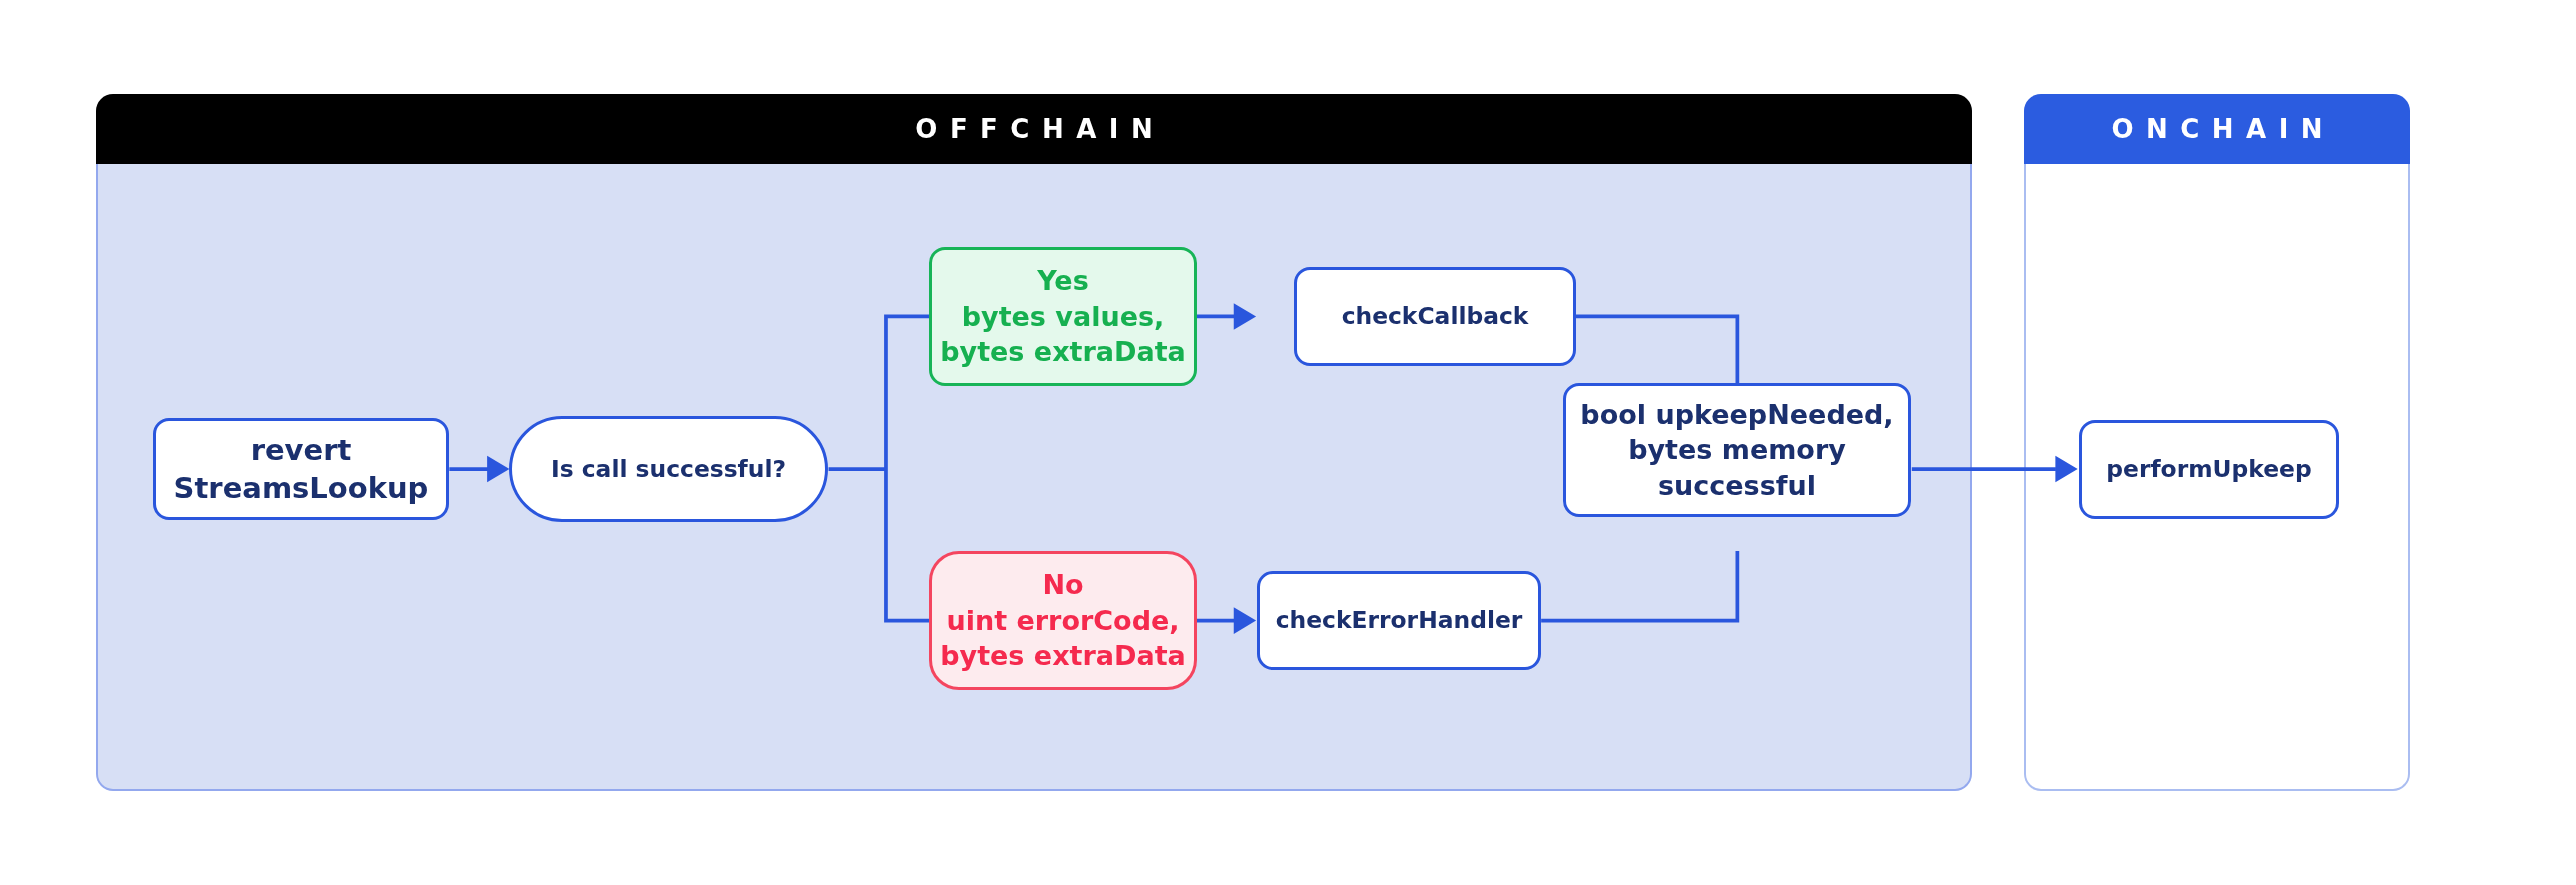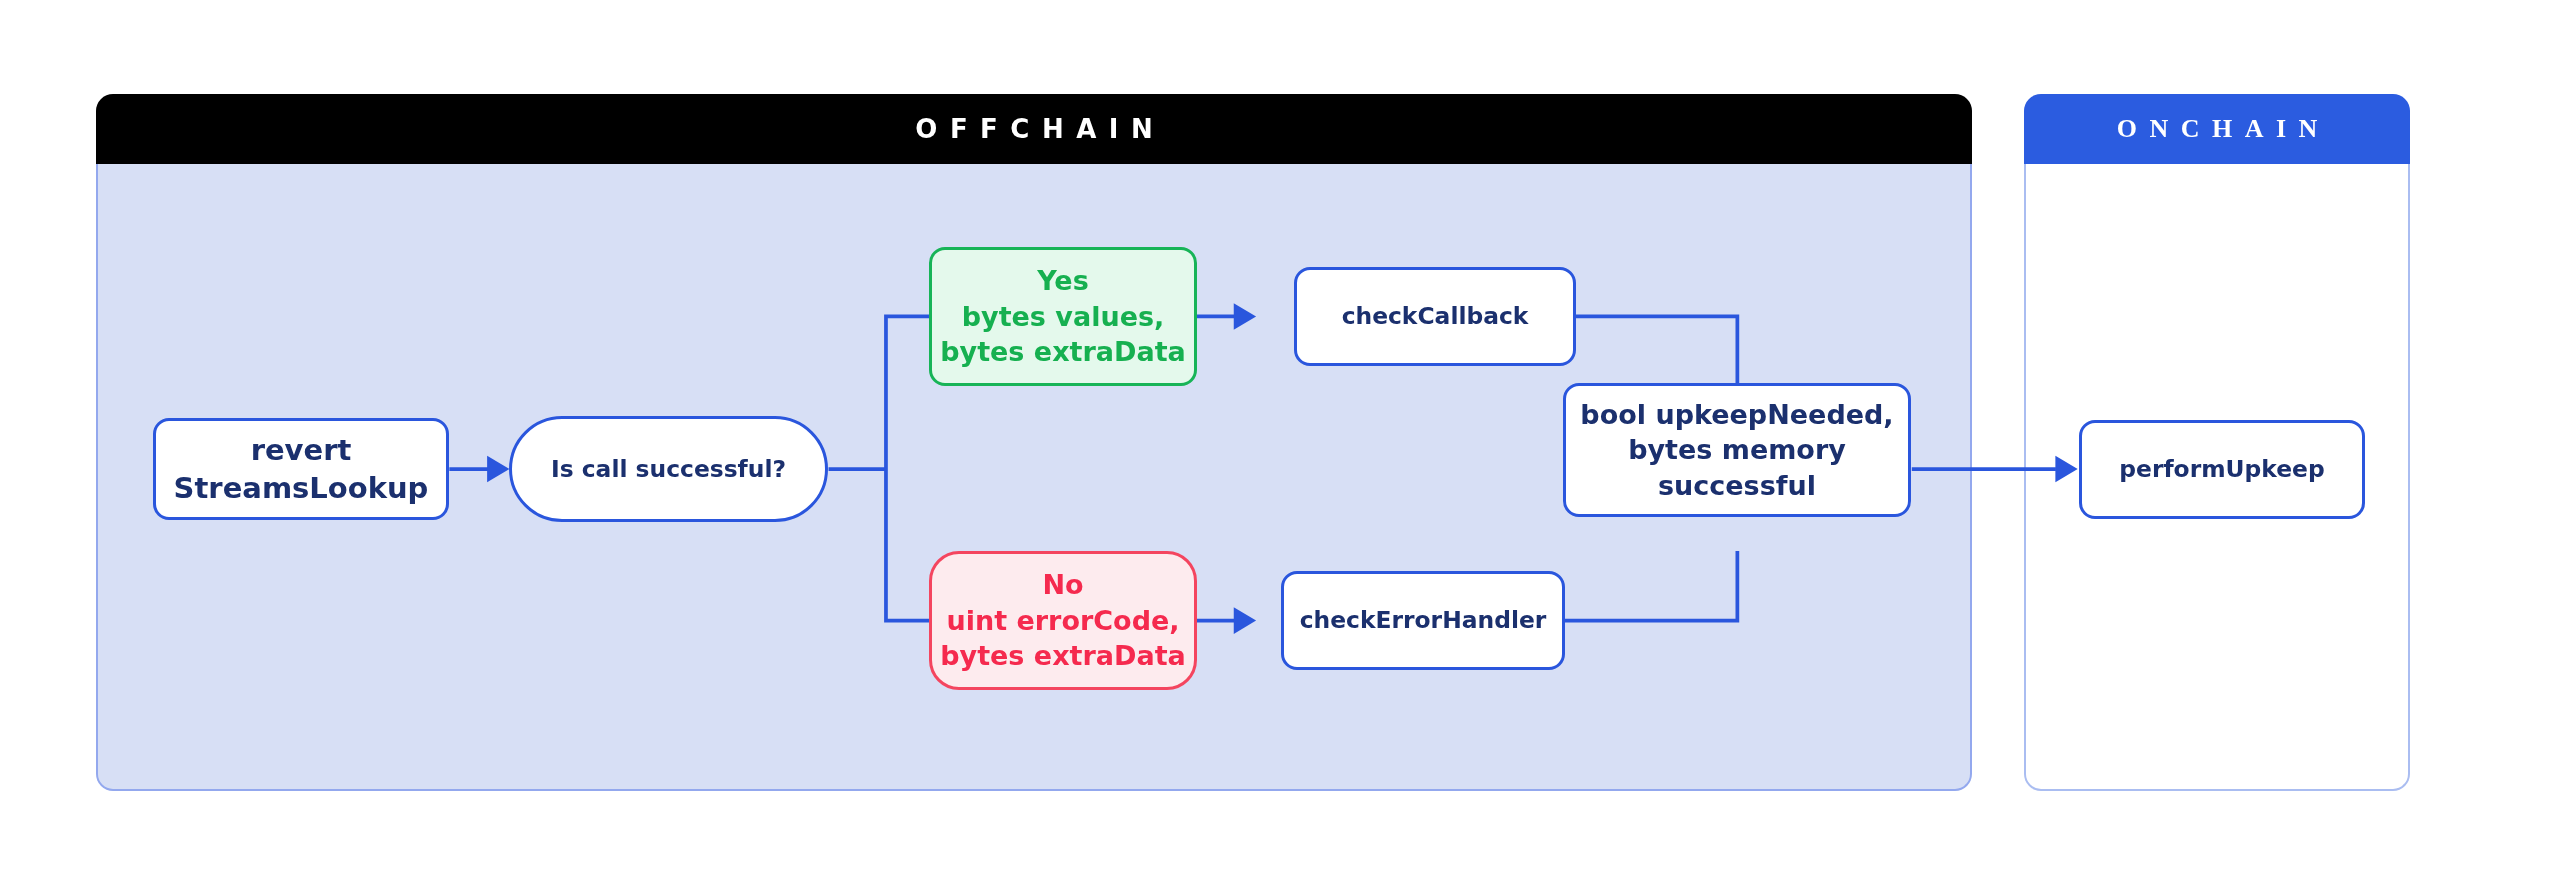--- a/index.html
+++ b/index.html
@@ -39,21 +39,21 @@
     letter-spacing:0.48em;text-indent:0.48em;
   }
   .panel-body{flex:1 1 auto;border-radius:0 0 17px 17px;}
   .panel.offchain{left:96px;top:94px;width:1876px;height:697px;}
   .panel.offchain .panel-header{background:var(--offchain_header_bg);}
   .panel.offchain .panel-body{
     background:var(--offchain_body_bg);
     border:2.1px solid var(--offchain_body_border);border-top:none;
   }
   .panel.onchain{left:2024px;top:94px;width:386px;height:697px;}
-  .panel.onchain .panel-header{background:var(--onchain_header_bg);font-family:Liberation Serif, serif;}
+  .panel.onchain .panel-header{background:var(--onchain_header_bg);}
   .panel.onchain .panel-body{
     background:var(--onchain_body_bg);
     border:2.1px solid var(--onchain_body_border);border-top:none;
   }
 
   
   svg.connectors{position:absolute;left:0;top:0;width:2576px;height:886px;}
   svg.connectors path{
     fill:none;stroke:var(--connector_blue);stroke-width:7px;
     stroke-linejoin:miter;
@@ -75,23 +75,23 @@
   .node.multiline{font-size:27px;}
   .node.pill{border-radius:58px;}
   .node.yes{background:var(--yes_bg);border-color:var(--yes_border);color:var(--yes_text);}
   .node.no{background:var(--no_bg);border-color:var(--no_border);color:var(--no_text);border-radius:30px;}
 
   .node.revert{left:153px;top:418px;width:296px;height:102px;font-size:29px;}
   .node.pill{left:509px;top:416px;width:319px;height:106px;}
   .node.yes{left:929px;top:247px;width:268px;height:139px;}
   .node.no{left:929px;top:551px;width:268px;height:139px;}
   .node.check-callback{left:1294px;top:267px;width:282px;height:99px;}
-  .node.check-error-handler{left:1257px;top:571px;width:284px;height:99px;margin-left:24px;}
+  .node.check-error-handler{left:1257px;top:571px;width:284px;height:99px;}
   .node.result{left:1563px;top:383px;width:348px;height:134px;}
-  .node.perform-upkeep{left:2079px;top:420px;width:286px;height:99px;}
+  .node.perform-upkeep{left:2079px;top:420px;width:260px;height:99px;}
 </style>
 </head>
 <body>
 
 <div class="canvas">
 
   <section class="panel offchain">
     <header class="panel-header">
       <span>OFFCHAIN</span>
     </header>

